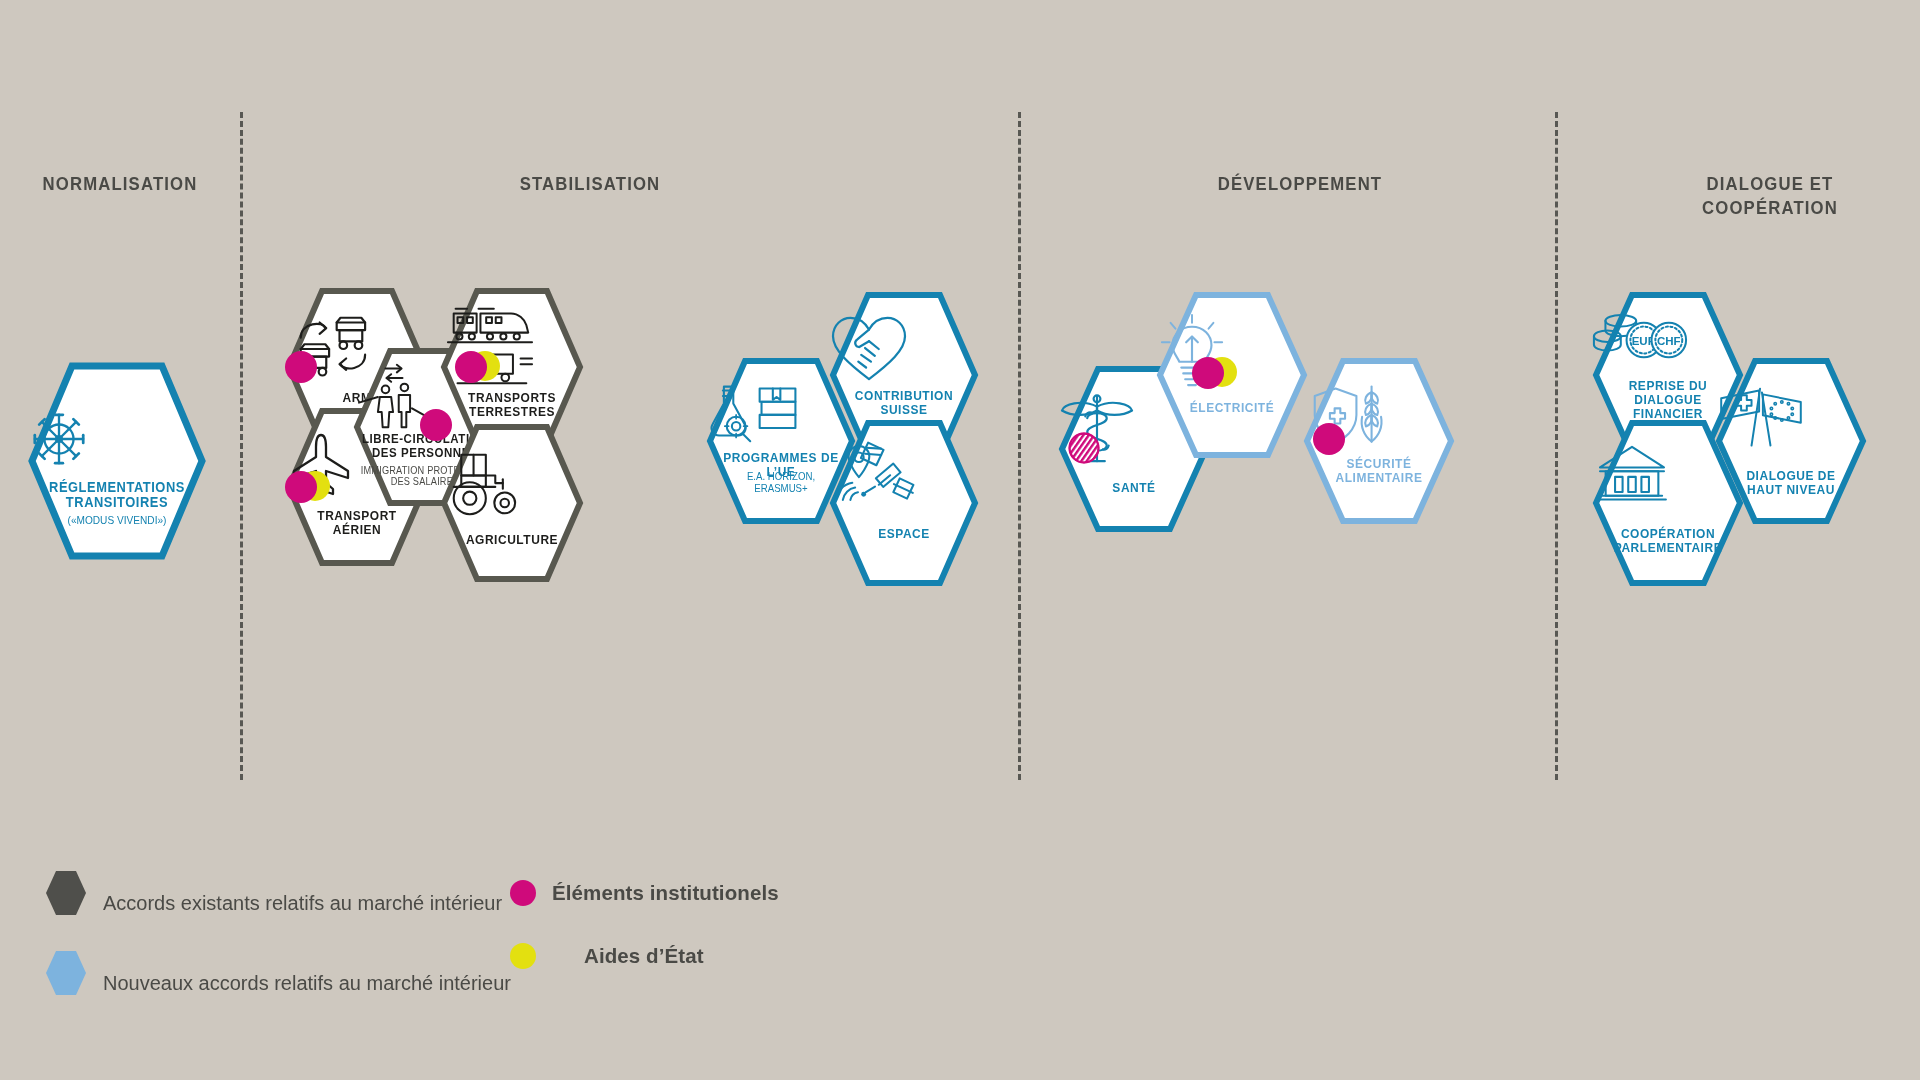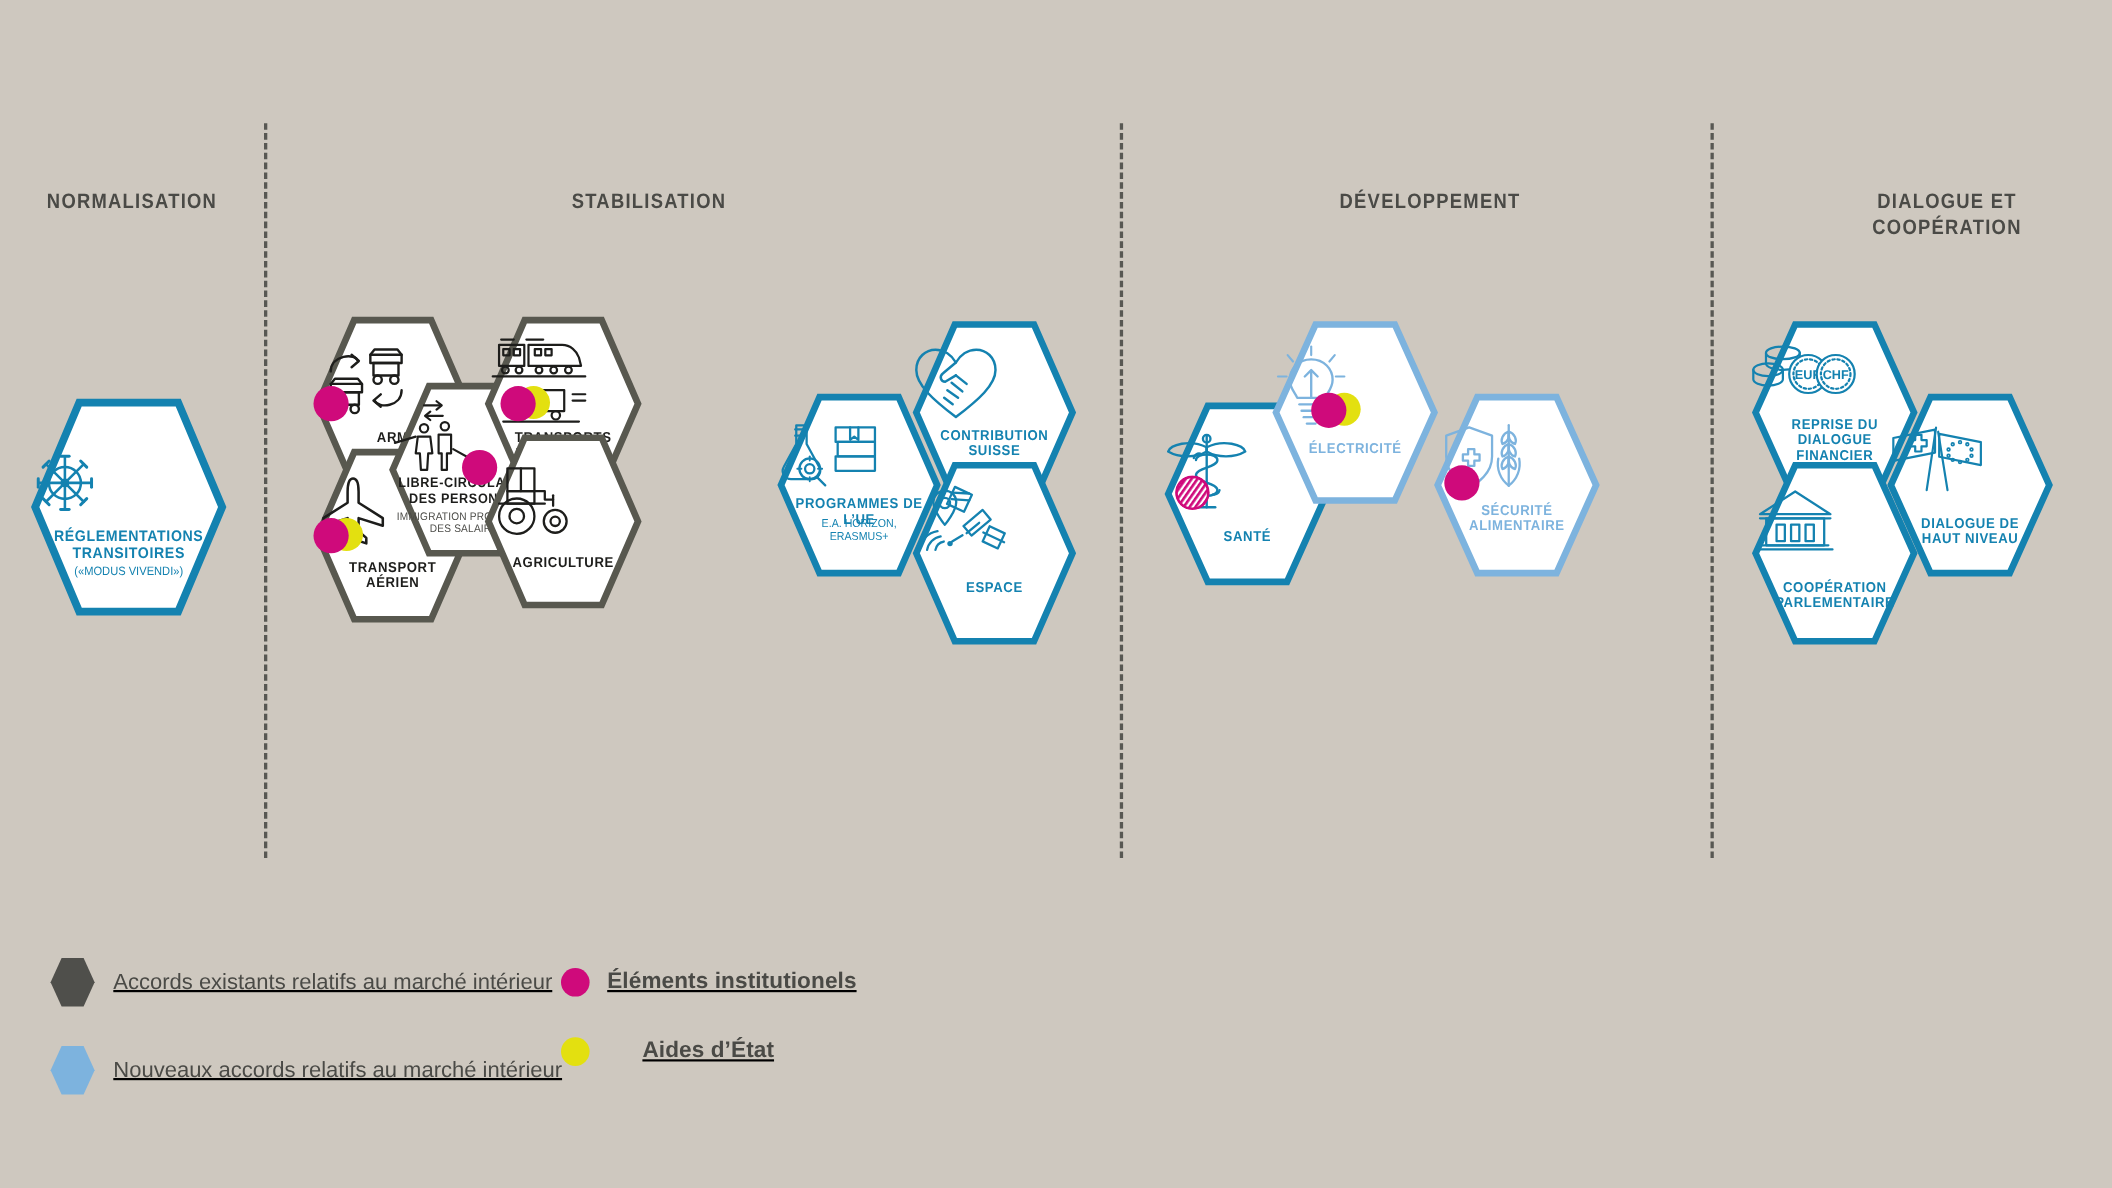--- a/index.html
+++ b/index.html
@@ -68,21 +68,21 @@
   }
 
   
   .dot{
     position:absolute;
     border-radius:50%;
   }
 
   
   .legend{position:absolute;}
-  .leg-row{position:absolute;display:flex;align-items:center;text-decoration:underline;}
+  .leg-row{position:absolute;display:flex;align-items:flex-end;}
   .leg-hex{width:42px;height:46px;flex:0 0 auto;margin-right:16px;}
   .leg-dot{width:26px;height:26px;border-radius:50%;flex:0 0 auto;margin-right:16px;margin-top:3px;}
   .leg-txt{color:#4a4a46;font-size:20px;line-height:1.25;}
   .leg-txt .t1{font-weight:bold;font-size:20.5px;letter-spacing:.1px;}
   .leg-txt .t2{font-weight:normal;font-size:19px;letter-spacing:.1px;}
 </style>
 </head>
 <body>
 
 <div id="stage">
@@ -220,21 +220,21 @@
           <circle cx="68" cy="78" r="4"></circle>
         <line x1="18" y1="84" x2="90" y2="84"></line>
         <line x1="84" y1="58" x2="96" y2="58"></line>
           <line x1="84" y1="64" x2="96" y2="64"></line>
       </svg>
     </div>
     <div class="hlabel" style="top:104px;font-size:13px;color:#1d1d1b;">TRANSPORTS
 TERRESTRES</div>
   </div>
 
-  <div class="hex" style="left:440px;top:394px;width:144px;height:160px;">
+  <div class="hex" style="left:440px;top:423px;width:144px;height:160px;">
     <svg width="144" height="160" viewBox="0 0 144 160">
       <polygon points="37,4 107,4 140,80 107,156 37,156 4,80" fill="#ffffff" stroke="#58584f" stroke-width="6"></polygon>
     </svg>
     <div class="hicon" style="top:28px;height:72px;">
       <svg width="86" height="68" viewBox="0 0 90 72" fill="none" stroke="#1d1d1b" stroke-width="2.2" stroke-linecap="round" stroke-linejoin="round">
         <rect x="22" y="4" width="26" height="22"></rect>
         <line x1="35" y1="4" x2="35" y2="26"></line>
         <path d="M22 26 h26 v12 h-26z"></path>
         <path d="M48 26 h10 v8 h8"></path>
         <line x1="66" y1="30" x2="66" y2="40"></line>

